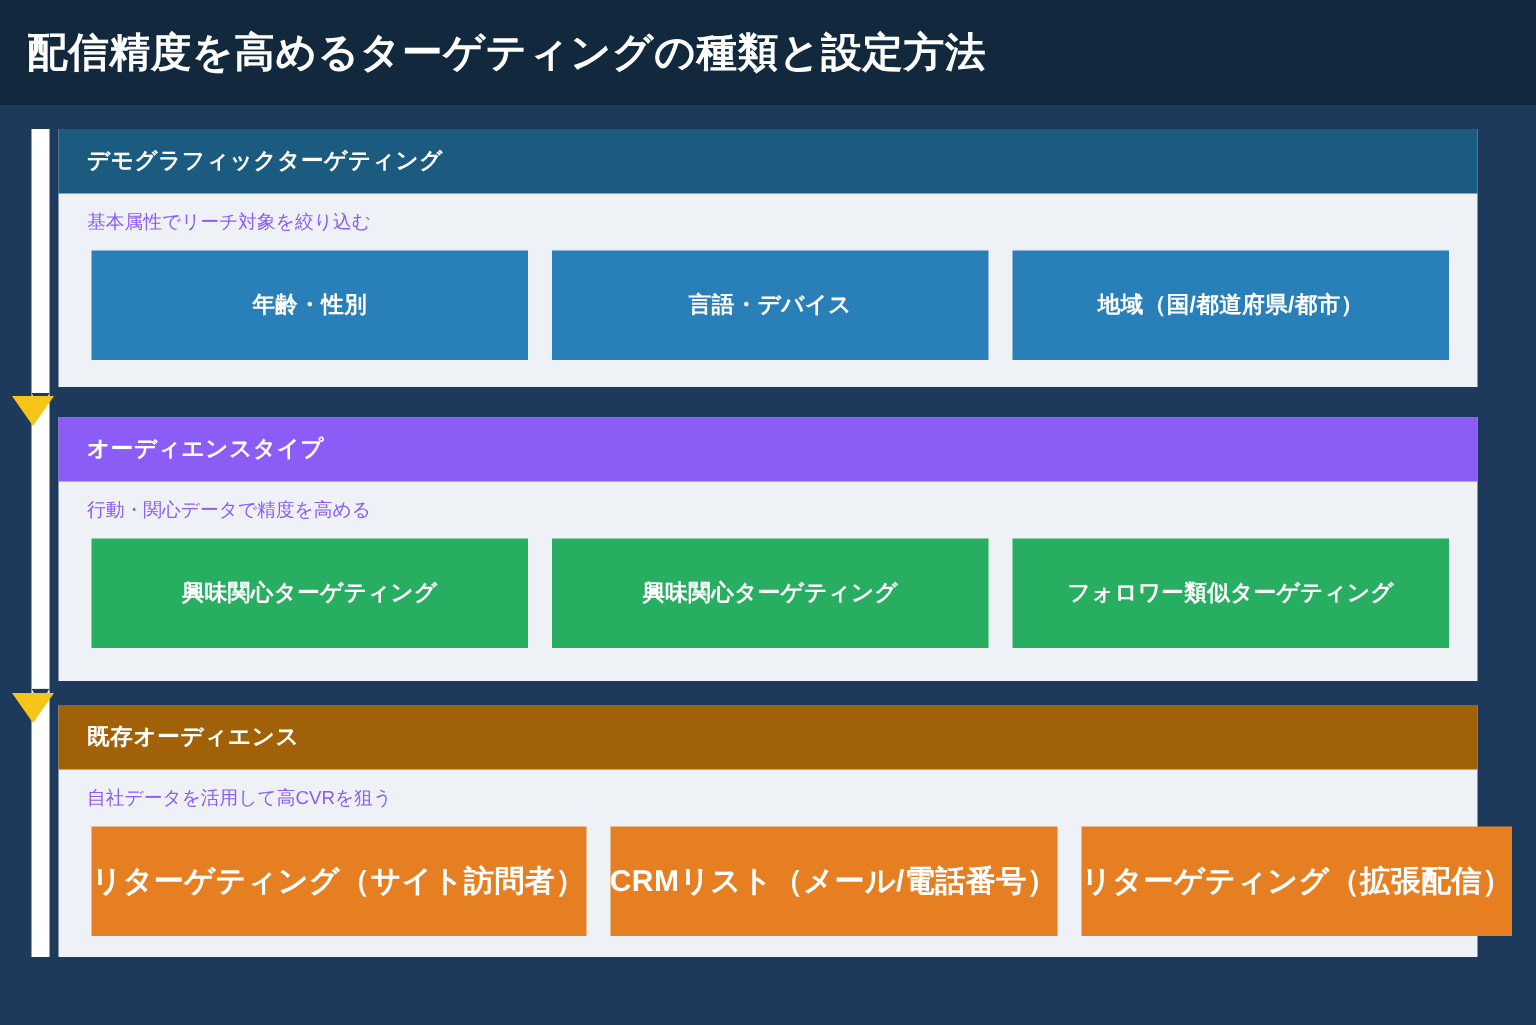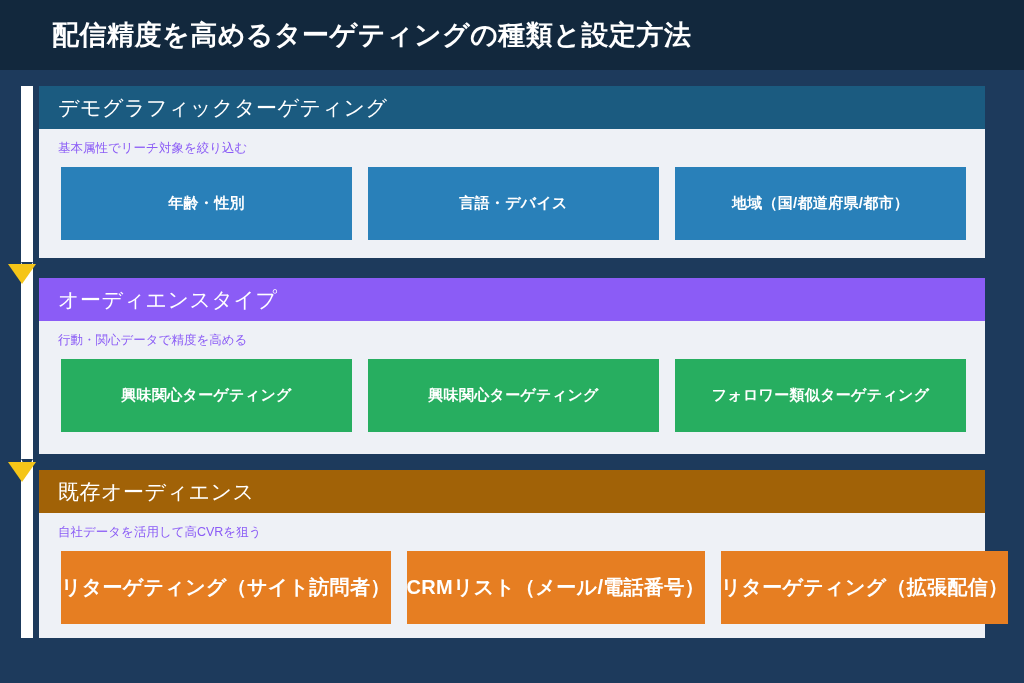--- a/index.html
+++ b/index.html
@@ -29,21 +29,21 @@
     height: 70px;
     background: #12283d;
     display: flex;
     align-items: center;
   }
   .titlebar-text {
     color: #ffffff;
     font-size: 27px;
     font-weight: bold;
     letter-spacing: 0.5px;
-    margin-left: 52px;
+    margin-left: 18px;
     white-space: nowrap;
   }
 
   
   .rail {
     position: absolute;
     left: 21px;
     top: 86px;
     width: 12px;
     height: 552px;
@@ -85,22 +85,22 @@
 
   .card-header {
     height: 43px;
     display: flex;
     align-items: center;
     padding-left: 19px;
     box-sizing: border-box;
   }
   .card-header-text {
     color: #ffffff;
-    font-size: 21px;
-    font-weight: normal;
+    font-size: 15px;
+    font-weight: bold;
     letter-spacing: 0.5px;
     white-space: nowrap;
   }
 
   .card-sub {
     color: #8b5cf6;
     font-size: 12.5px;
     padding: 11px 0 0 19px;
     white-space: nowrap;
   }

